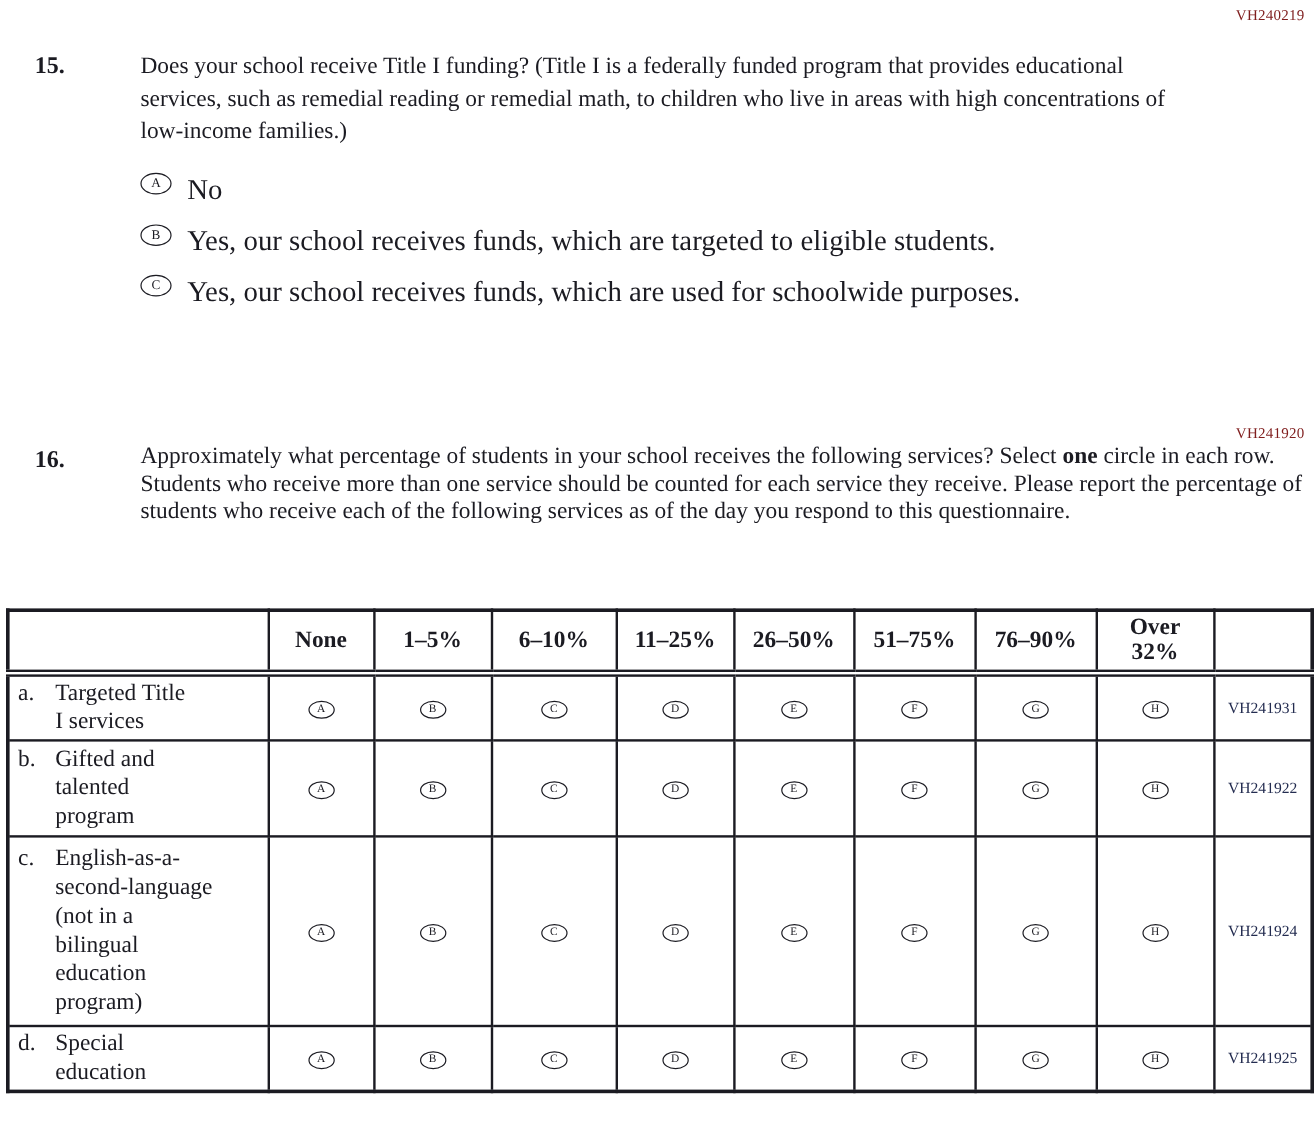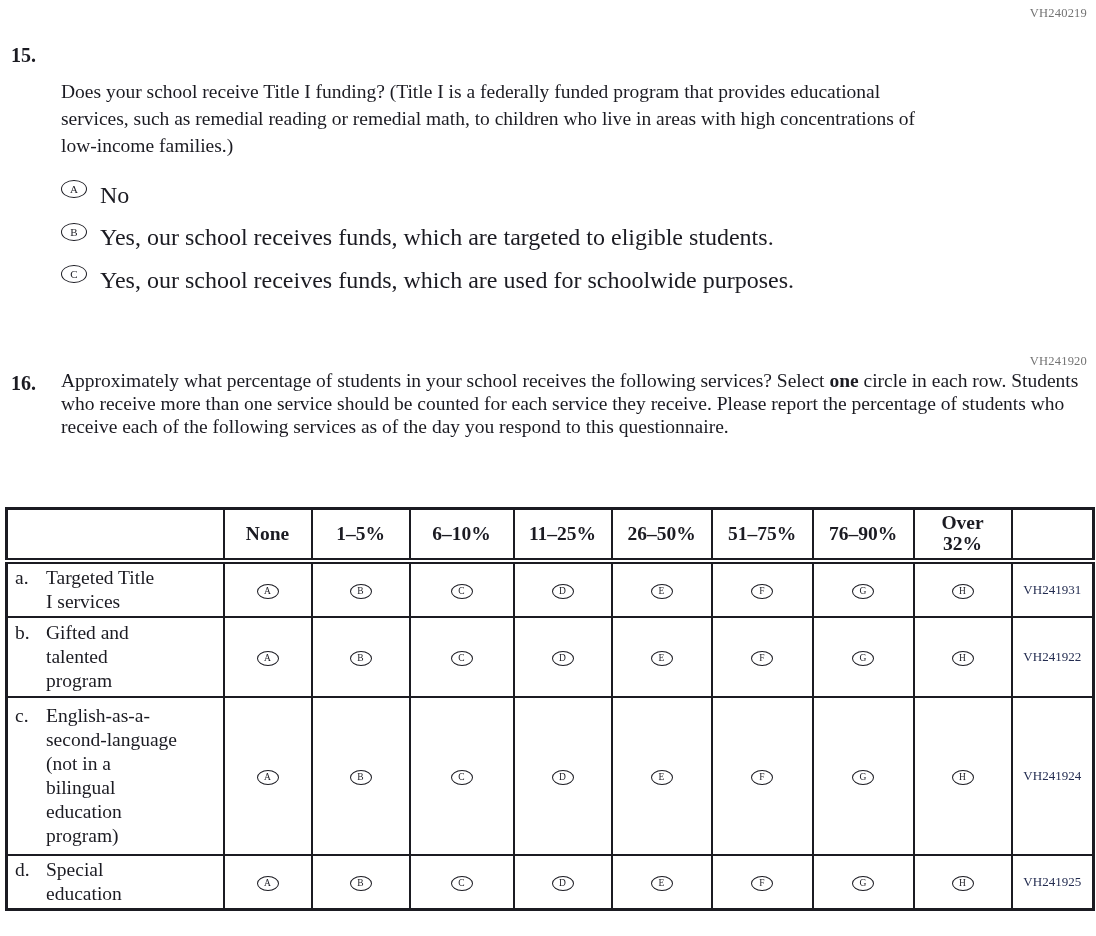--- a/index.html
+++ b/index.html
@@ -8,36 +8,36 @@
     background: #ffffff;
     font-family: "Liberation Serif", "DejaVu Serif", serif;
     color: #1b1b22;
     position: relative;
     overflow: hidden;
   }
   .page { position: absolute; inset: 0; }
 
   
   .code { 
-    font-size: 12.5px; color: #737373; letter-spacing: 0.2px;
+    font-size: 12.5px; color: #7f1d1d; letter-spacing: 0.2px;
     position: absolute; right: 9px; text-align: right;
   }
   .code-top { top: 6px; }
   .code-q16 { top: 354px; }
 
   
-  .question { position: absolute; left: 11px; display: flex; }
+  .question { position: absolute; left: 29px; display: flex; gap: 38px; }
   .q15 { top: 42px; width: 960px; }
   .q16 { top: 370px; width: 1076px; }
   .q-num { 
     font-weight: bold; font-size: 20px; width: 50px; flex: 0 0 50px; 
     line-height: 27px;
   }
   .q-text { font-size: 19.5px; line-height: 27px; }
-  .q15 .q-text { width: 885px; margin-top: 36px; }
+  .q15 .q-text { width: 885px; }
   .q16 .q-text { width: 1024px; line-height: 22.8px; }
   .bold { font-weight: bold; }
 
   
   .options { margin-top: 17px; }
   .option { display: flex; align-items: center; margin-bottom: 16.5px; height: 26px; }
   .option-label { font-size: 24px; margin-left: 13px; margin-top: 12px; }
 
   
   .bubble {

